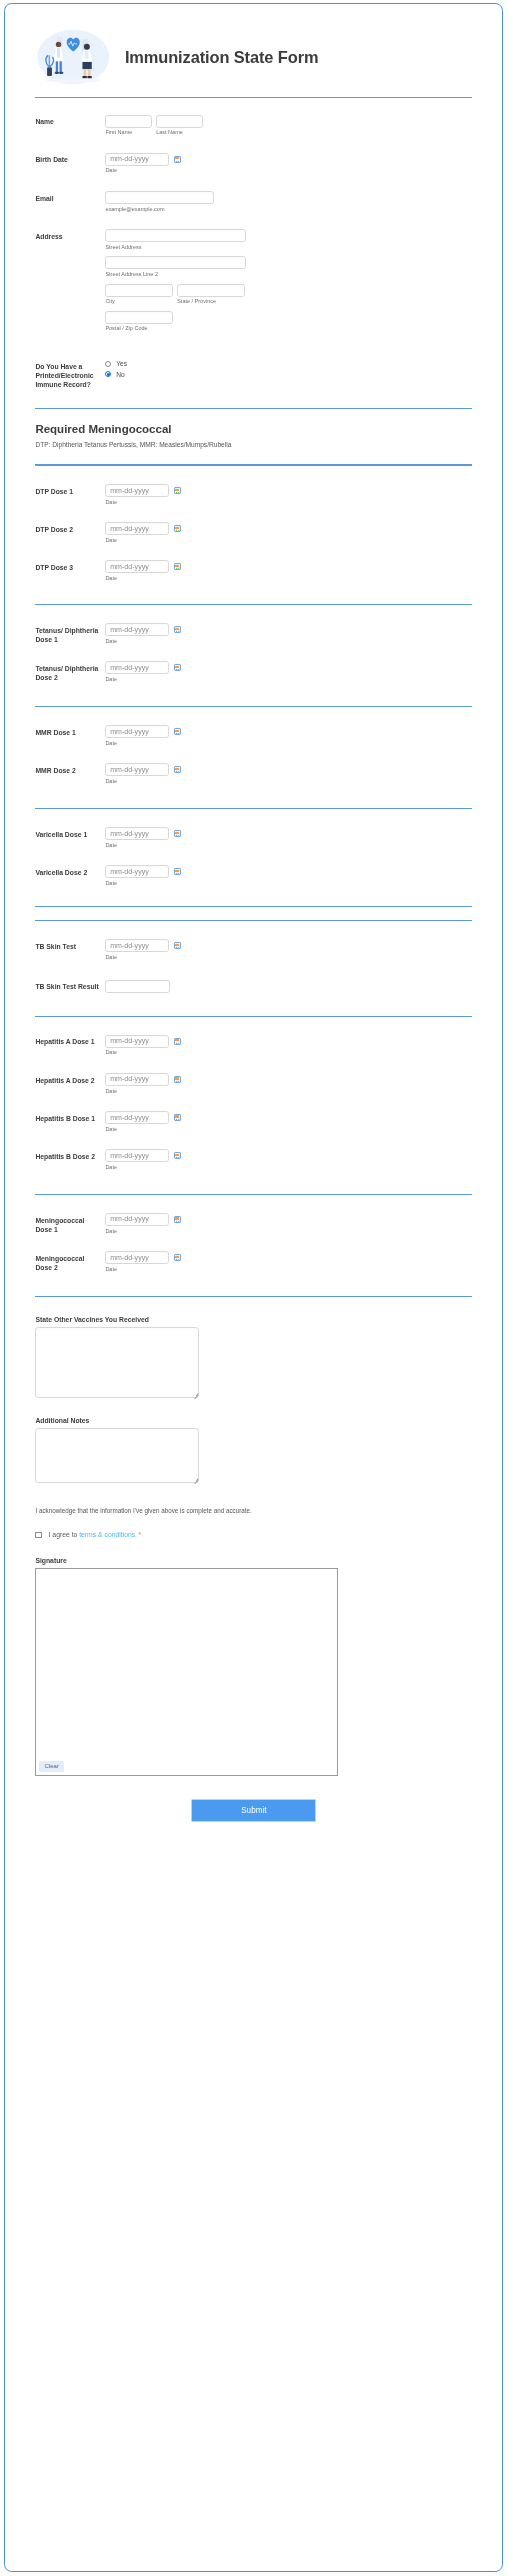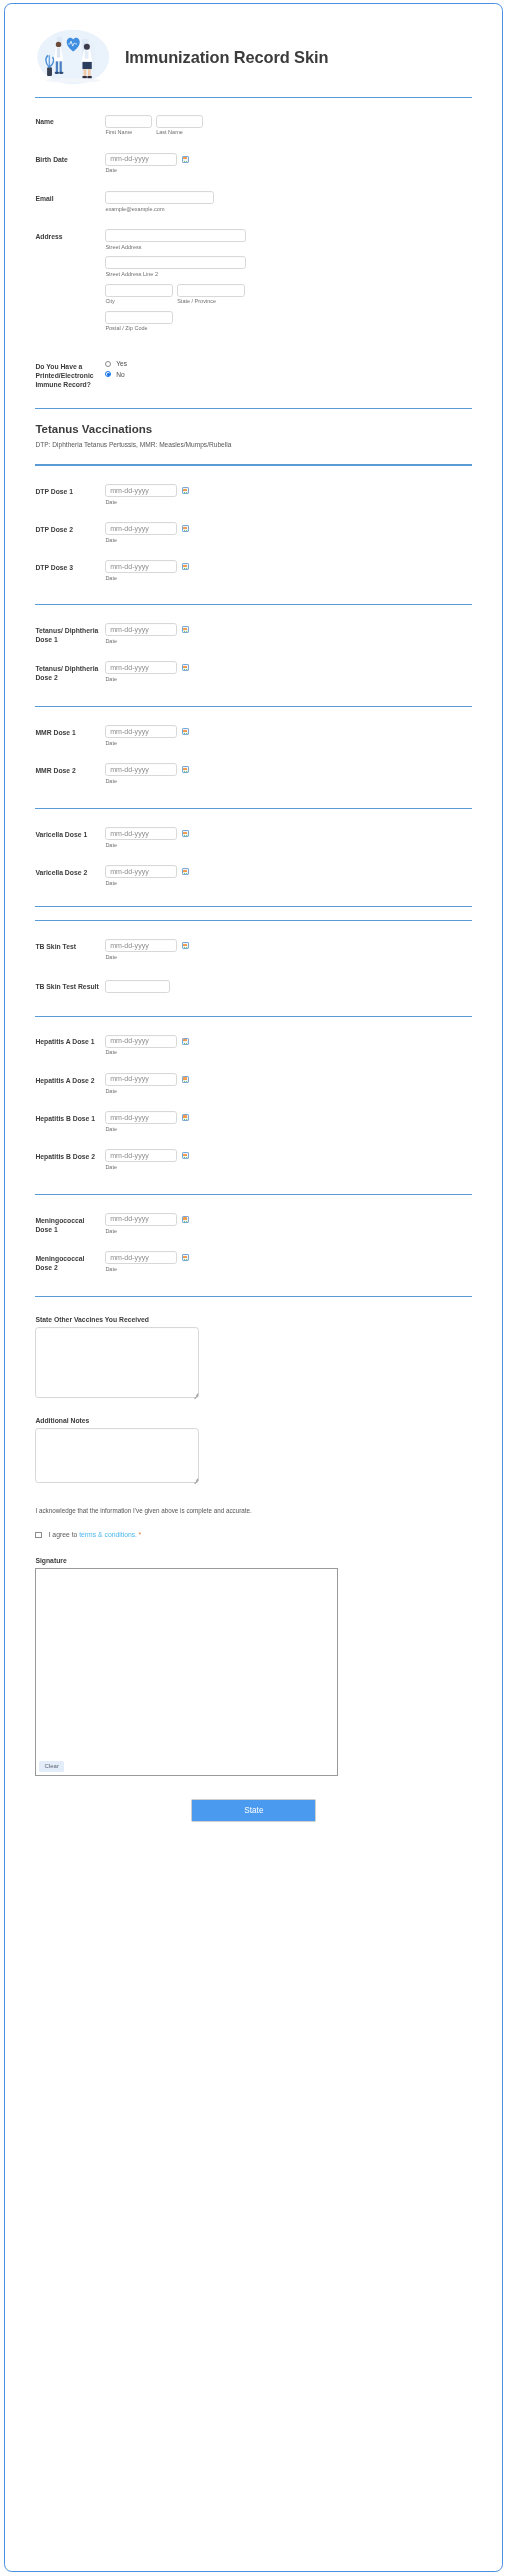--- a/index.html
+++ b/index.html
@@ -89,21 +89,21 @@
     color: #555;
     background: #ffffff;
     border: 0.5px solid #d8d8d8;
     border-radius: 2.7px;
     padding: 2.7px 3.8px;
     outline: none;
     box-shadow: inset 0 0.5px 0.5px rgba(0,0,0,0.03);
   }
   input.txt::placeholder { color: #8d8d8d; }
   input.name-box { width: 47px; height: 13px; }
-  input.date-box { width: 72px; height: 13px; }
+  input.date-box { width: 64px; height: 13px; }
   input.email-box { width: 109px; height: 13px; }
   input.street-box { width: 141px; height: 13px; }
   input.city-box { width: 68px; height: 13px; }
   input.state-box { width: 68px; height: 13px; }
   input.zip-box { width: 68px; height: 13px; }
   input.result-box { width: 65px; height: 13px; }
 
   .inline-pair { display: flex; gap: 3.8px; }
   .inline-pair .sub-label { margin-top: 1.6px; }
   .name-col { display: flex; flex-direction: column; }
@@ -344,21 +344,21 @@
           <rect x="89" y="90" width="8" height="4" rx="1" fill="#2f2f3f"></rect>
           <rect x="98" y="90" width="8" height="4" rx="1" fill="#2f2f3f"></rect>
 
           <rect x="24" y="74" width="9" height="16" rx="2" fill="#374151"></rect>
           <path d="M28 74 C20 66 20 56 26 52" stroke="#4a8ed8" stroke-width="2.5" fill="none"></path>
           <path d="M28 74 C36 68 38 60 34 55" stroke="#4a8ed8" stroke-width="2.5" fill="none"></path>
           <path d="M28 74 C28 64 28 58 28 52" stroke="#4a8ed8" stroke-width="2" fill="none"></path>
           <ellipse cx="72" cy="98" rx="50" ry="4" fill="#f2f6fb"></ellipse>
         </svg>
       </div>
-      <div class="header-title">Immunization Record Skin</div>
+      <div class="header-title">Immunization State Form</div>
     </div>
     <div class="header-rule"></div>
 
     <div class="field-row">
       <div class="field-label">Name</div>
       <div class="field-control inline-pair">
         <div class="name-col">
           <input class="txt name-box" type="text" value="" style="">
           <div class="sub-label">First Name</div>
         </div>
@@ -425,21 +425,21 @@
         </div>
         <div class="radio-line">
           <span class="radio-dot checked"></span>
           <span class="radio-text">No</span>
         </div>
       </div>
     </div>
 
     <div class="section-block">
       <div class="section-rule"></div>
-      <div class="section-title">Tetanus Vaccinations</div>
+      <div class="section-title">Required Meningococcal</div>
       <div class="section-sub">DTP: Diphtheria Tetanus Pertussis, MMR: Measles/Mumps/Rubella</div>
     </div>
     <div class="divider thick"></div>
 
     <div class="field-row" style="margin-top:18.6px;">
       <div class="field-label">DTP Dose 1</div>
       <div class="field-control">
         <div class="date-wrap">
           <input class="txt date-box" type="text" placeholder="mm-dd-yyyy" style="">
           <span class="cal-icon"></span>
@@ -658,18 +658,18 @@
     </div>
 
     <div class="sig-block">
       <div class="sig-label">Signature</div>
       <div class="sig-pad">
         <button class="sig-clear">Clear</button>
       </div>
     </div>
 
     <div class="submit-wrap">
-      <button class="submit-btn">State</button>
+      <button class="submit-btn">Submit</button>
     </div>
 
   </div>
 </div>
 
 
 </body></html>

